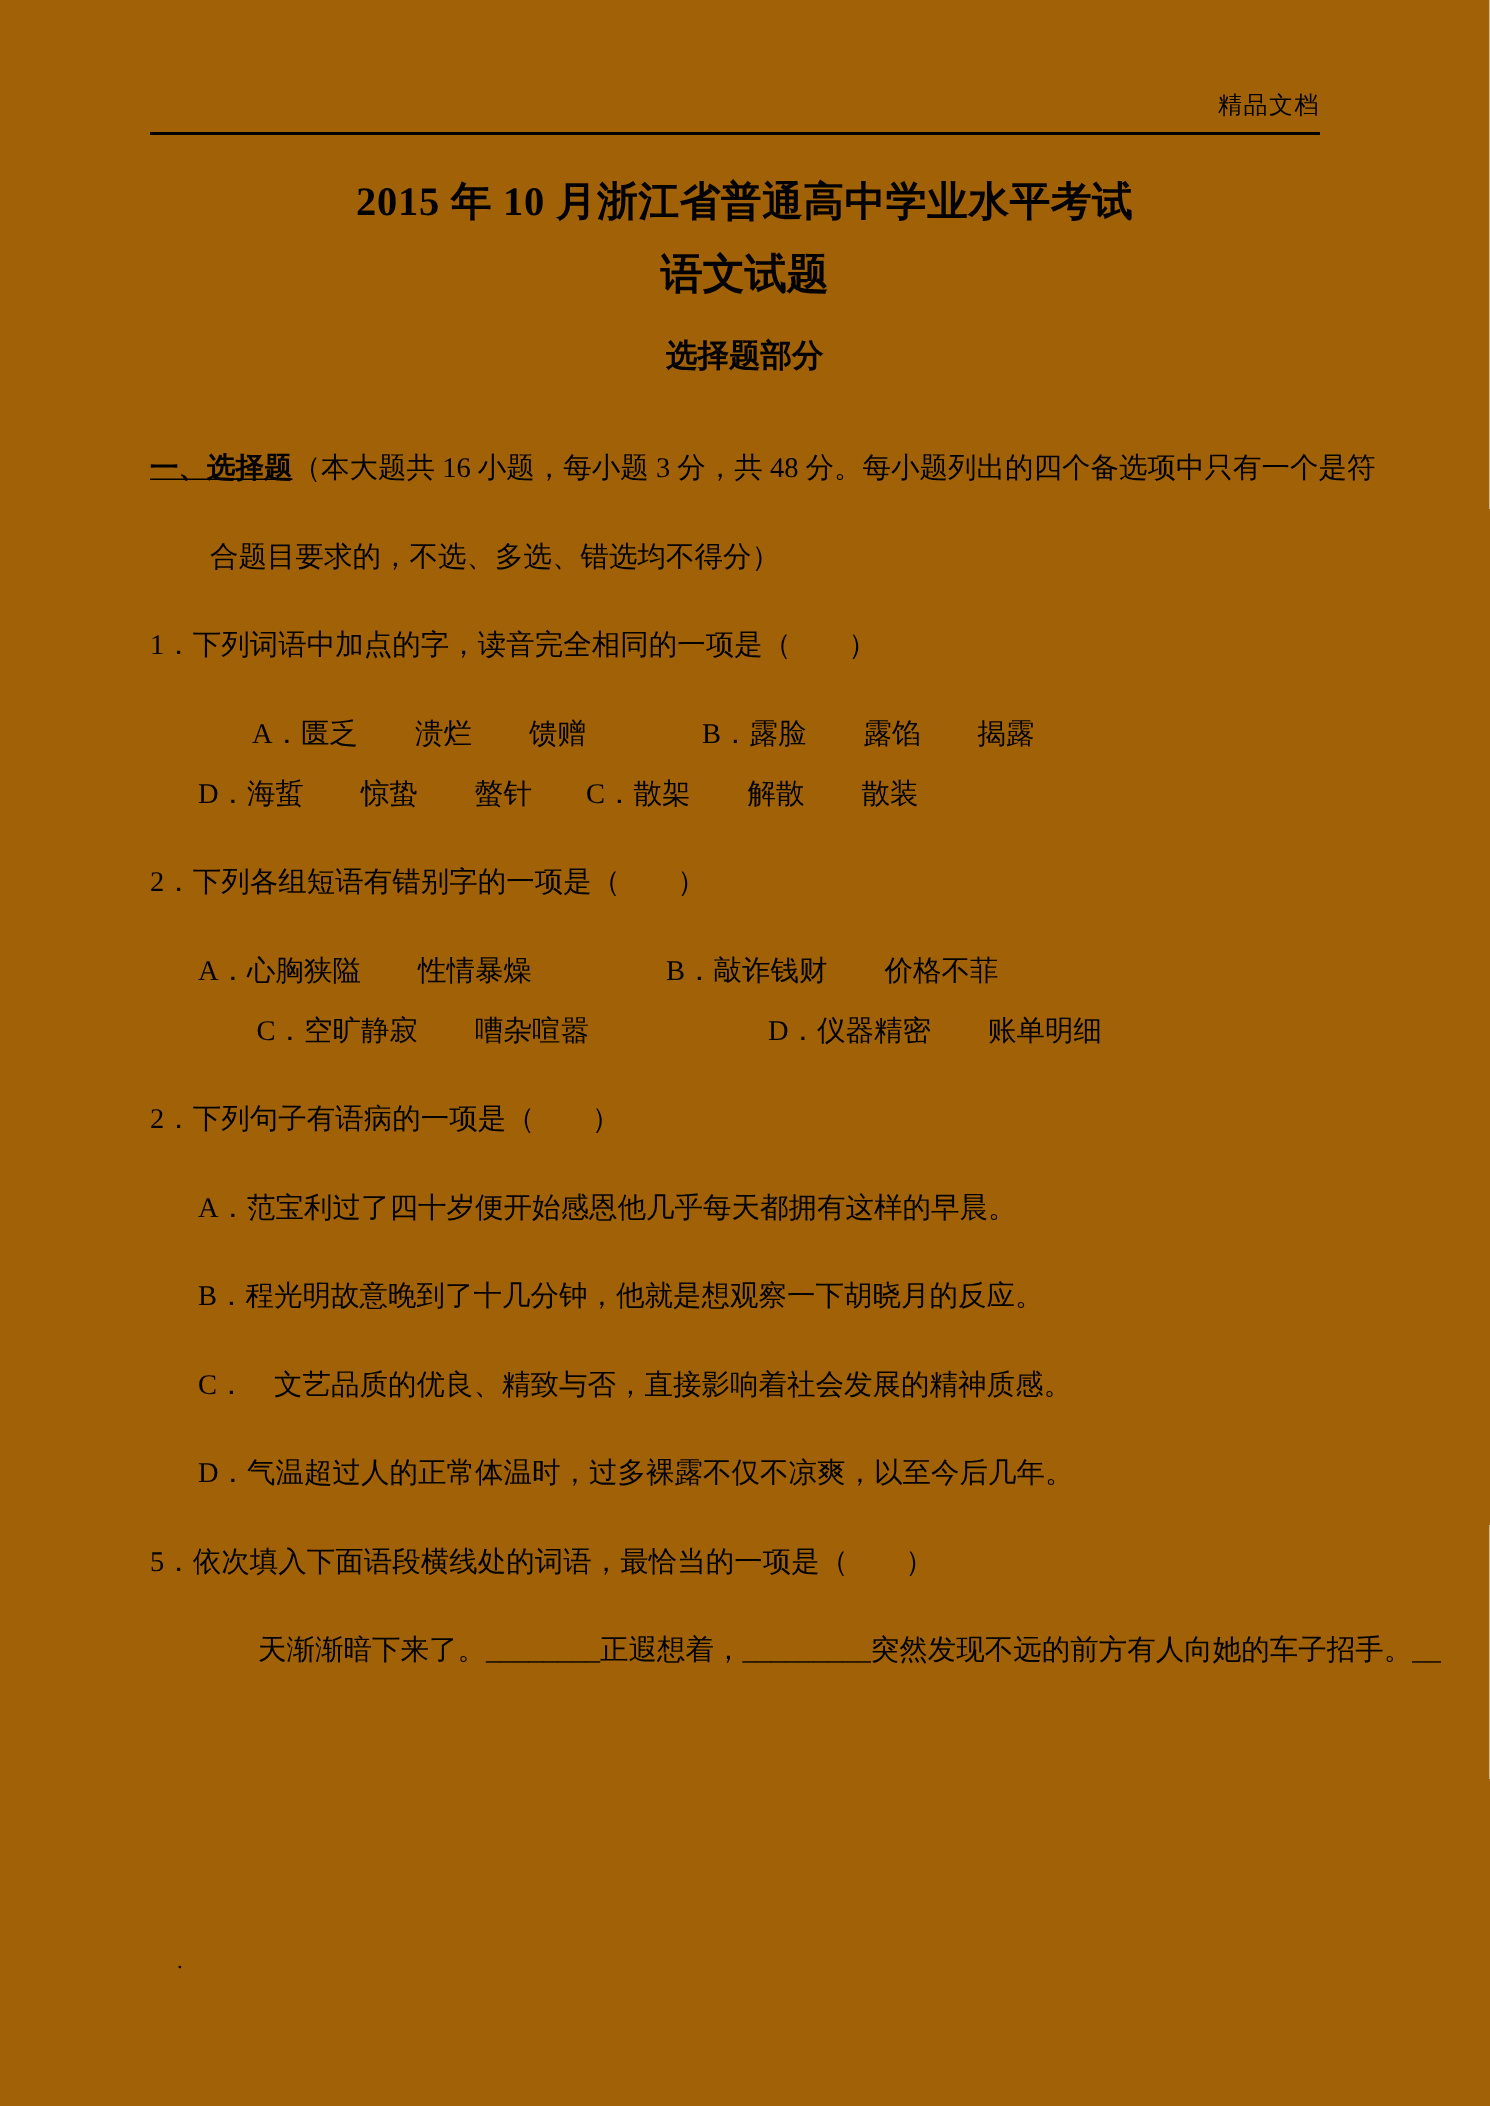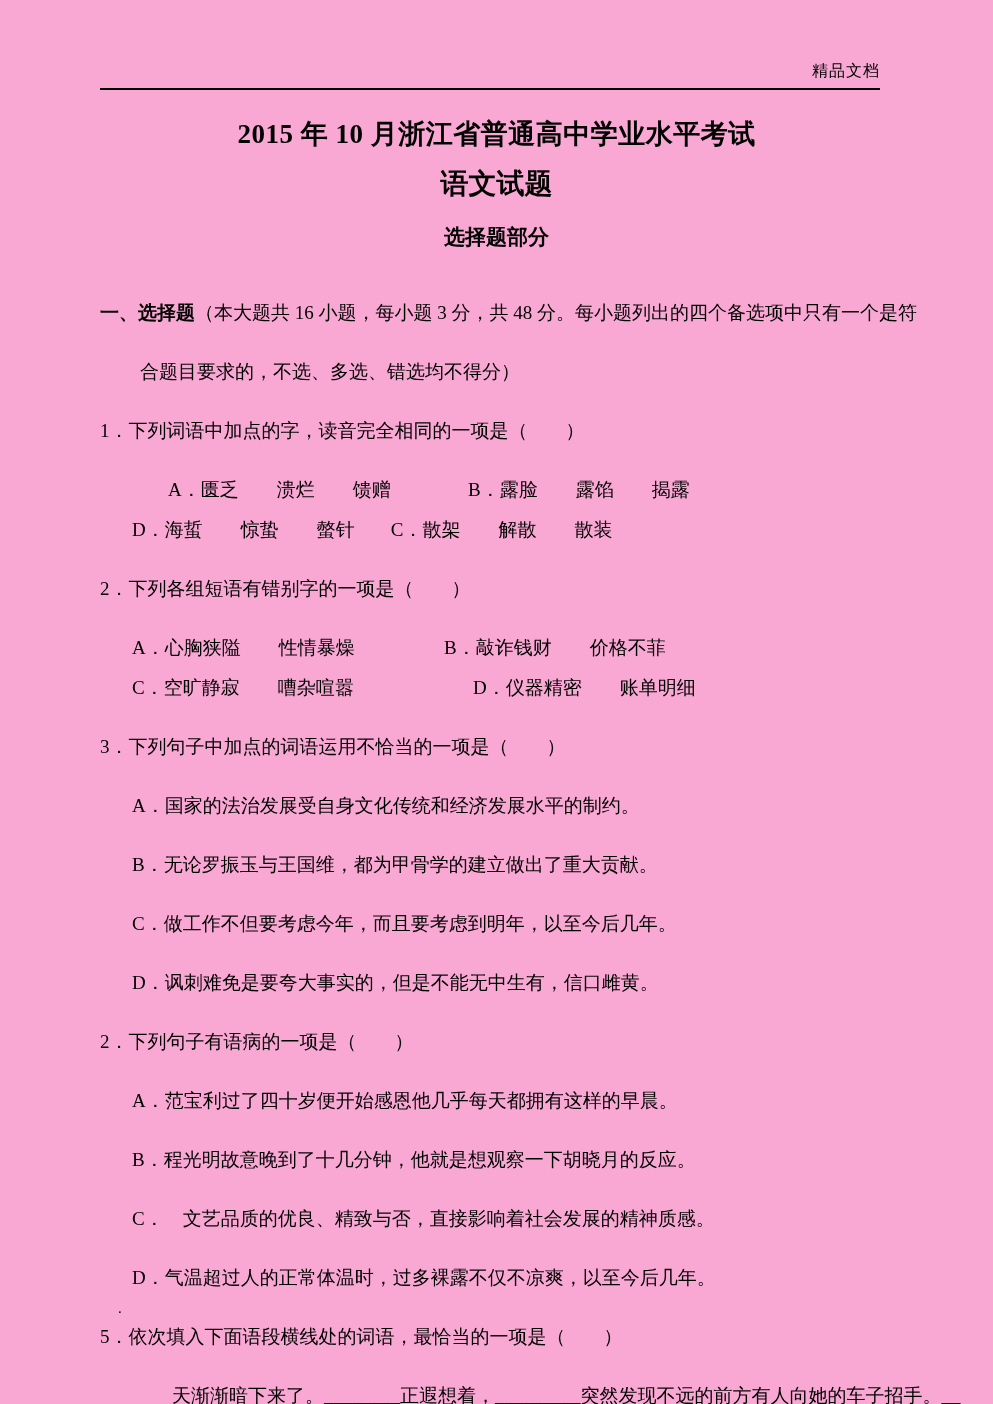--- a/index.html
+++ b/index.html
@@ -2,21 +2,21 @@
 <html><head>
 <meta charset="utf-8">
 <style>
   * { box-sizing: border-box; }
   html, body { margin: 0; padding: 0; background: #ffffff; }
   .page {
     position: relative;
     width: 993px;
     height: 1404px;
     margin: 0 auto;
-    background: #f9a8d4;
+    background: #a16207;
     color: #000000;
     font-family: "Liberation Serif", "DejaVu Serif", serif;
     overflow: hidden;
   }
   .header { padding: 60px 113px 0 100px; text-align: right; }
   .watermark { font-size: 16px; line-height: 22px; letter-spacing: 1px; }
   .header-rule {
     margin: 6px 113px 0 100px;
     border: none;
     border-top: 2px solid #000000;
@@ -39,29 +39,29 @@
   }
   .title-section {
     margin: 18px 13px 0;
     text-align: center;
     font-size: 21px;
     line-height: 34px;
     font-weight: bold;
   }
   .body { padding: 20px 100px 0 100px; font-size: 19px; }
   .line { height: 40px; line-height: 40px; white-space: pre; }
-  .lead { font-weight: bold; }
+  .lead { font-weight: bold; text-decoration: underline; }
   .kai { }
   .indent-intro { padding-left: 40px; }
   .opt-row { display: flex; padding-left: 32px; }
   .opt { white-space: pre; }
   .opt-single { padding-left: 32px; }
   .w300 { width: 300px; margin-left: 36px; }
   .w312 { width: 312px; }
-  .w341 { width: 341px; }
+  .w341 { width: 341px; margin-left: 39px; }
   .passage-1 { padding-left: 72px; }
   .stray-dot {
     position: absolute;
     left: 118px;
     top: 1300px;
     font-size: 15px;
   }
 </style>
 </head>
 <body>
@@ -101,27 +101,20 @@
       <div class="line opt-row">
         <span class="opt w312">A．心胸狭隘　　性情暴燥</span>
         <span class="opt">B．敲诈钱财　　价格不菲</span>
       </div>
       <div class="line opt-row">
         <span class="opt w341">C．空旷静寂　　嘈杂喧嚣</span>
         <span class="opt">D．仪器精密　　账单明细</span>
       </div>
     </section>
 
-    <section class="question">
-      <p class="line">3．下列句子中加点的词语运用不恰当的一项是（　　）</p>
-      <p class="line opt-single">A．国家的法治发展受自身文化传统和经济发展水平的制约。</p>
-      <p class="line opt-single">B．无论罗振玉与王国维，都为甲骨学的建立做出了重大贡献。</p>
-      <p class="line opt-single">C．做工作不但要考虑今年，而且要考虑到明年，以至今后几年。</p>
-      <p class="line opt-single">D．讽刺难免是要夸大事实的，但是不能无中生有，信口雌黄。</p>
-    </section>
 
     <section class="question">
       <p class="line">2．下列句子有语病的一项是（　　）</p>
       <p class="line opt-single">A．范宝利过了四十岁便开始感恩他几乎每天都拥有这样的早晨。</p>
       <p class="line opt-single">B．程光明故意晚到了十几分钟，他就是想观察一下胡晓月的反应。</p>
       <p class="line opt-single">C．　文艺品质的优良、精致与否，直接影响着社会发展的精神质感。</p>
       <p class="line opt-single">D．气温超过人的正常体温时，过多裸露不仅不凉爽，以至今后几年。</p>
     </section>
 
     <section class="question">

